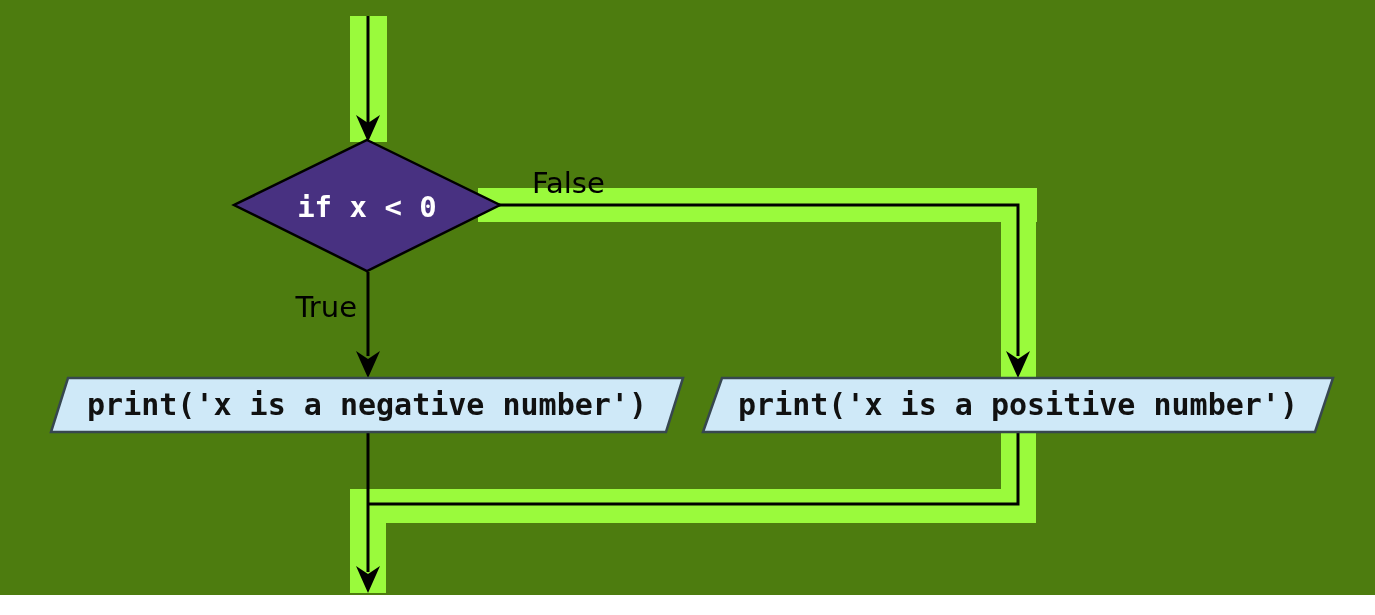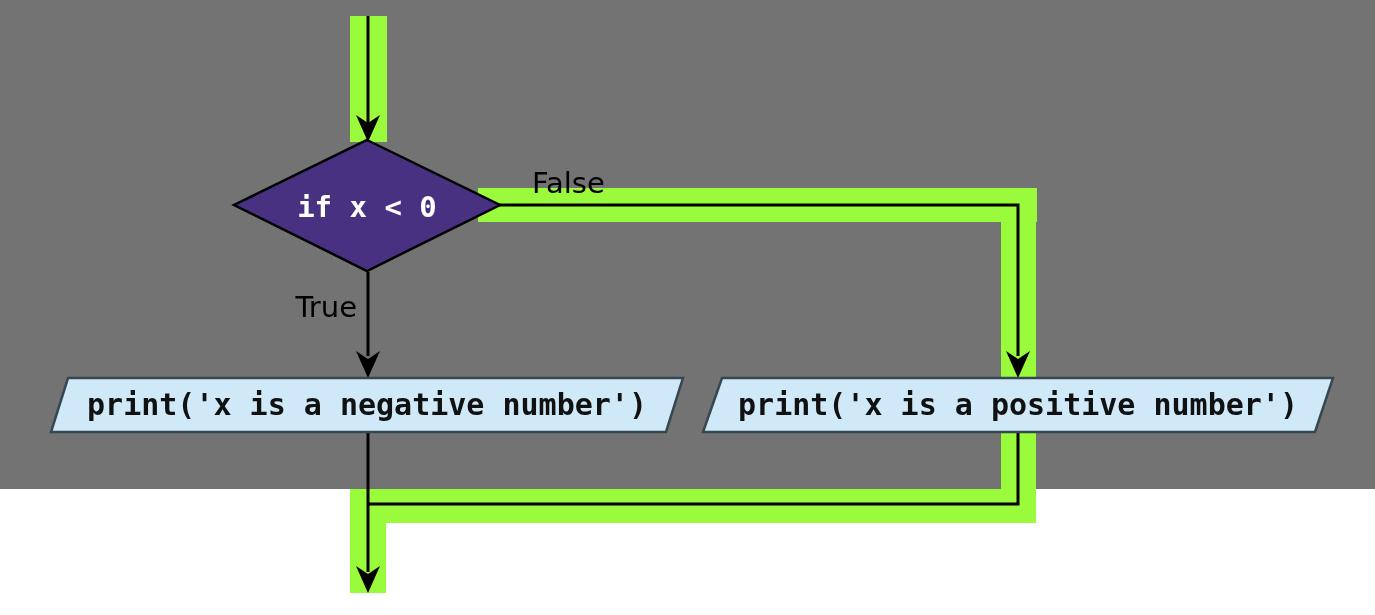--- a/index.html
+++ b/index.html
@@ -6,22 +6,22 @@
     margin: 0;
     padding: 0;
     background: #ffffff;
     width: 1375px;
     height: 615px;
     overflow: hidden;
   }
   .stage {
     position: relative;
     width: 1375px;
-    height: 489px;
-    background: #737373;
+    height: 595px;
+    background: #4d7c0f;
   }
   svg { display: block; }
   .flow-line {
     fill: none;
     stroke: #000000;
     stroke-width: 3;
   }
   .arrow-head {
     fill: #000000;
     stroke: none;

